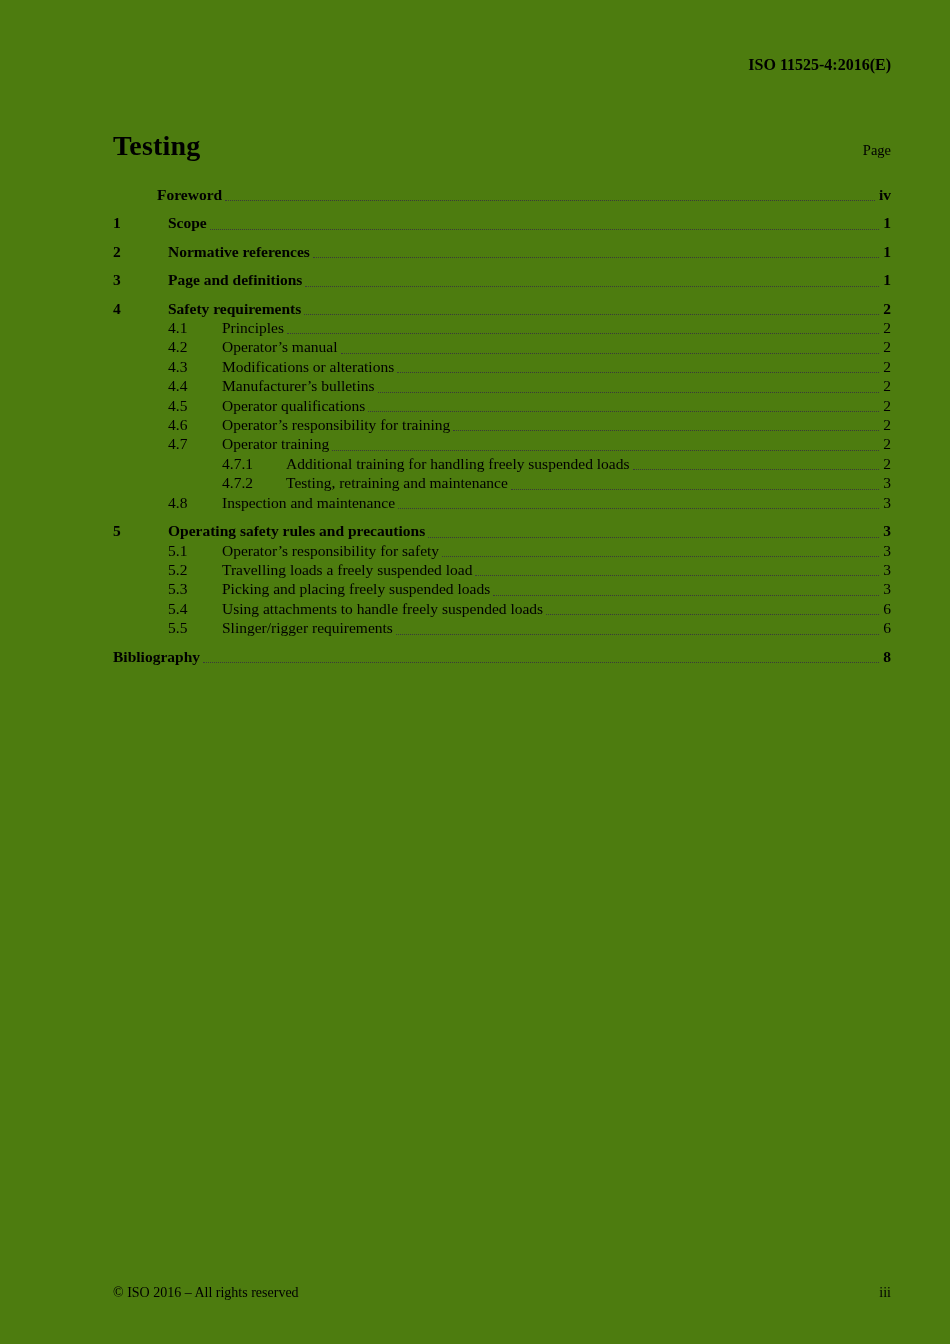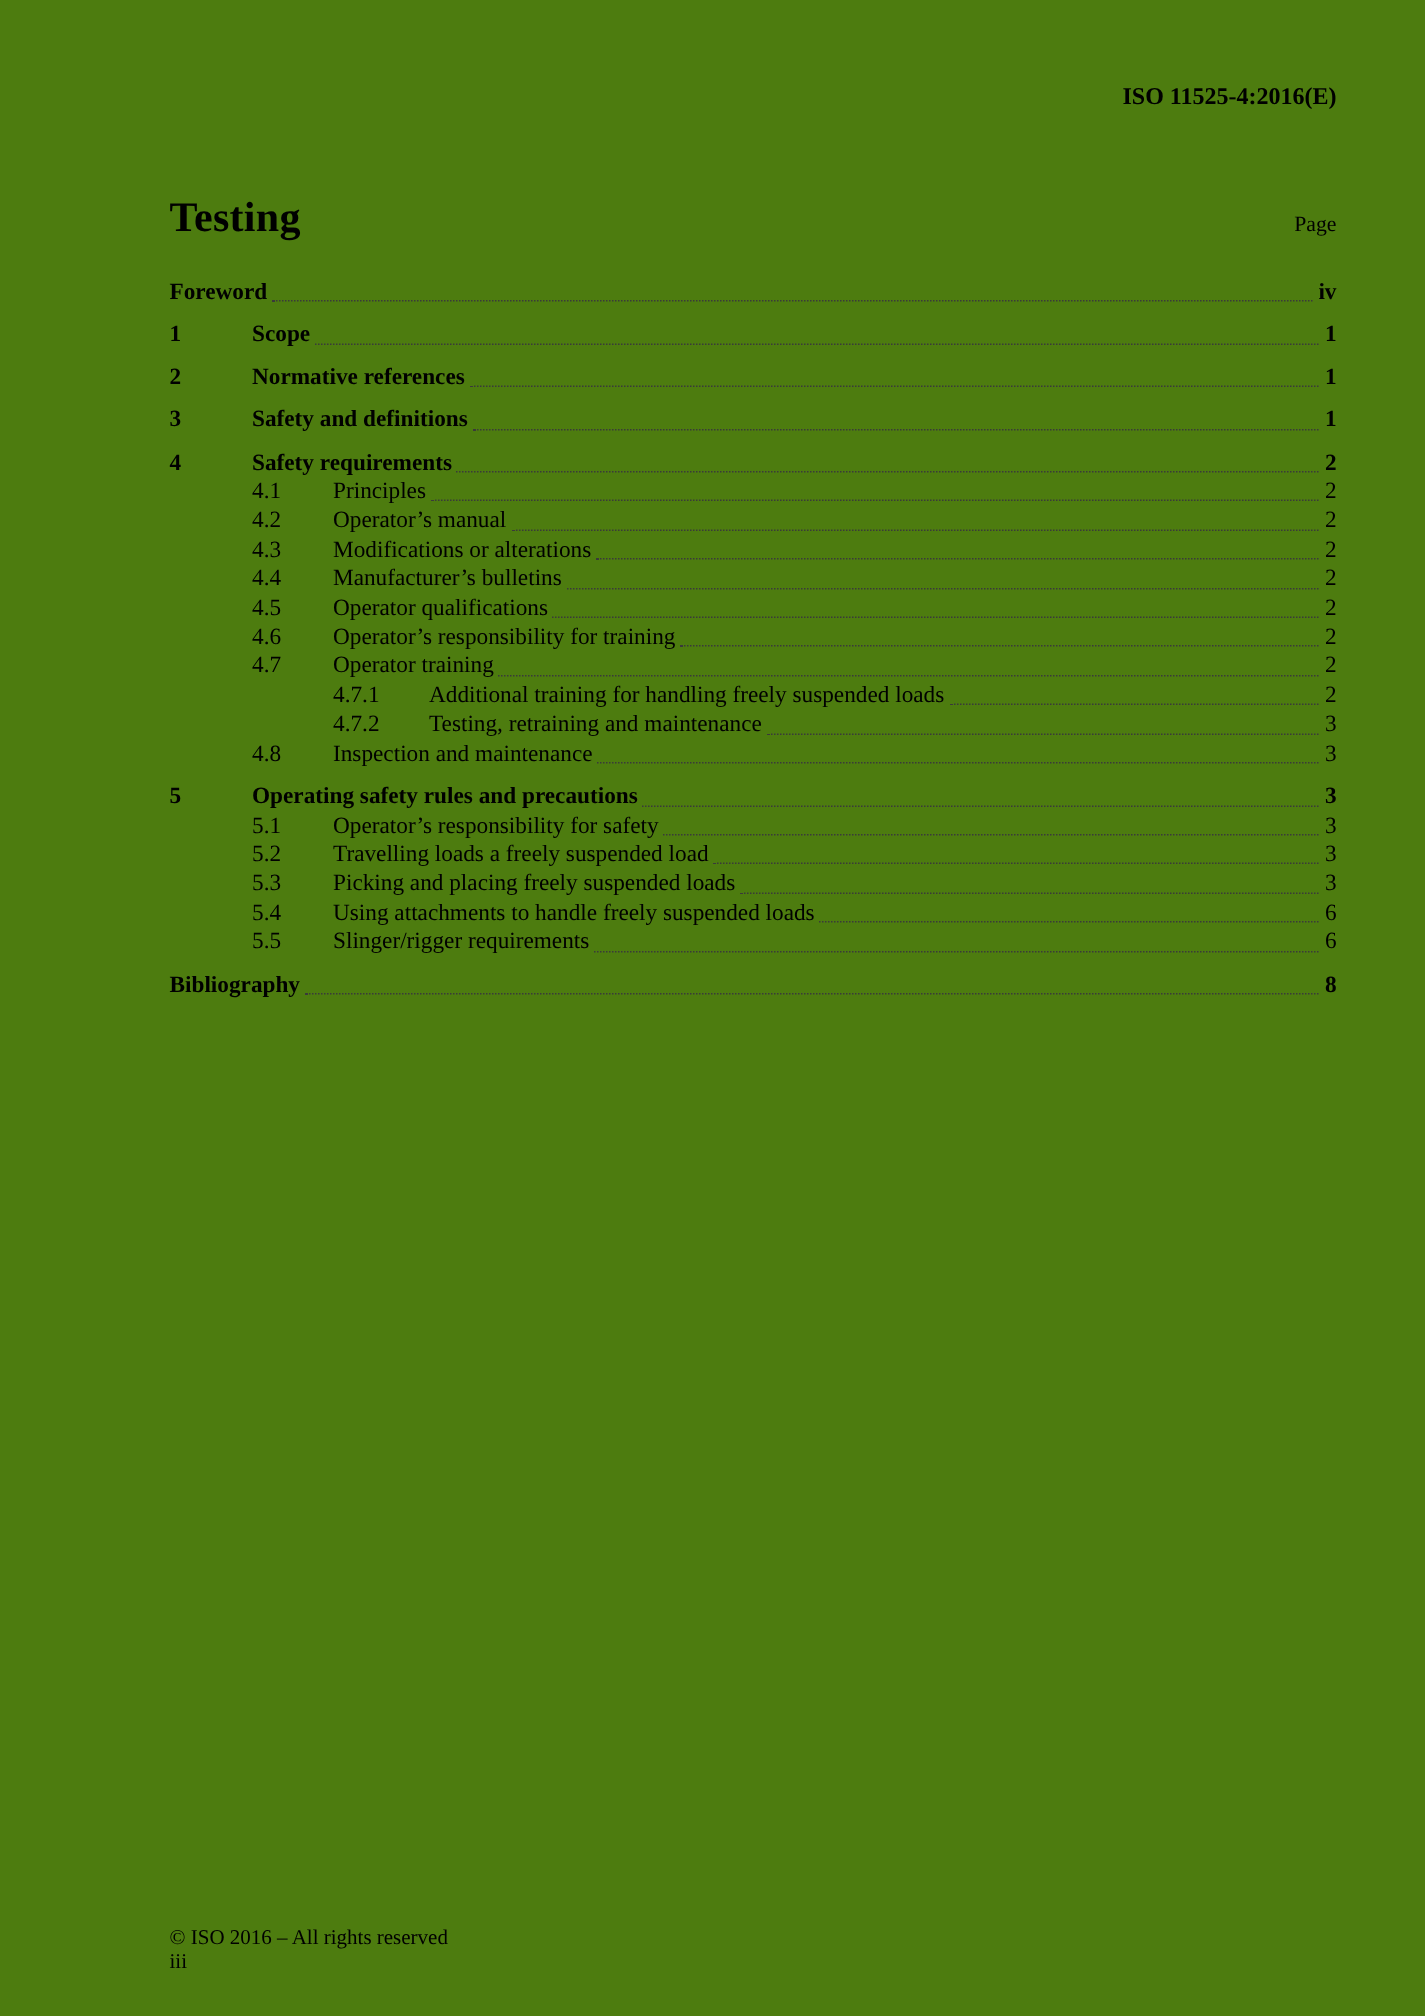--- a/index.html
+++ b/index.html
@@ -29,41 +29,40 @@
   .page-label { font-size: 14.5px; }
   .toc {
     position: absolute; top: 185px; left: 113px; right: 59px;
   }
   .toc-row {
     display: flex; align-items: baseline;
     font-size: 15.5px; line-height: 19.4px;
   }
   .toc-row.bold { font-weight: bold; }
   .toc-row.lvl0 { margin-top: 9px; }
-  .toc-row.lvl0:first-child { margin-top: 0; }
+  .toc-row.lvl0:first-child { margin-top: 0; margin-left: 44px; }
   .toc-row.lvl1 { padding-left: 55px; }
   .toc-row.lvl2 { padding-left: 109px; }
   .toc-row .num { flex: none; }
   .lvl0 > .num { width: 55px; }
   .lvl1 > .num { width: 54px; }
   .lvl2 > .num { width: 64px; }
   .toc-row .label { flex: none; white-space: nowrap; }
   .toc-row .leader {
     flex: 1 1 auto;
     min-width: 12px;
     border-bottom: 1.6px dotted #3a3a3a;
     margin: 0 4px 3px 3px;
     align-self: stretch;
   }
   .toc-row .pg { flex: none; }
   .footer {
     position: absolute; top: 1285px; left: 113px; right: 59px;
     display: flex; justify-content: space-between; align-items: baseline;
     font-size: 14px;
-    flex-direction: column;
   }
 </style>
 </head>
 <body>
 
 <div class="page">
 
   <div class="doc-ref">ISO 11525-4:2016(E)</div>
 
   <div class="title-row">
@@ -84,21 +83,21 @@
         <span class="pg">1</span>
       </div>
       <div class="toc-row lvl0 bold">
         <span class="num">2</span>
         <span class="label">Normative references</span>
         <span class="leader"></span>
         <span class="pg">1</span>
       </div>
       <div class="toc-row lvl0 bold">
         <span class="num">3</span>
-        <span class="label">Safety and definitions</span>
+        <span class="label">Page and definitions</span>
         <span class="leader"></span>
         <span class="pg">1</span>
       </div>
       <div class="toc-row lvl0 bold">
         <span class="num">4</span>
         <span class="label">Safety requirements</span>
         <span class="leader"></span>
         <span class="pg">2</span>
       </div>
       <div class="toc-row lvl1">

